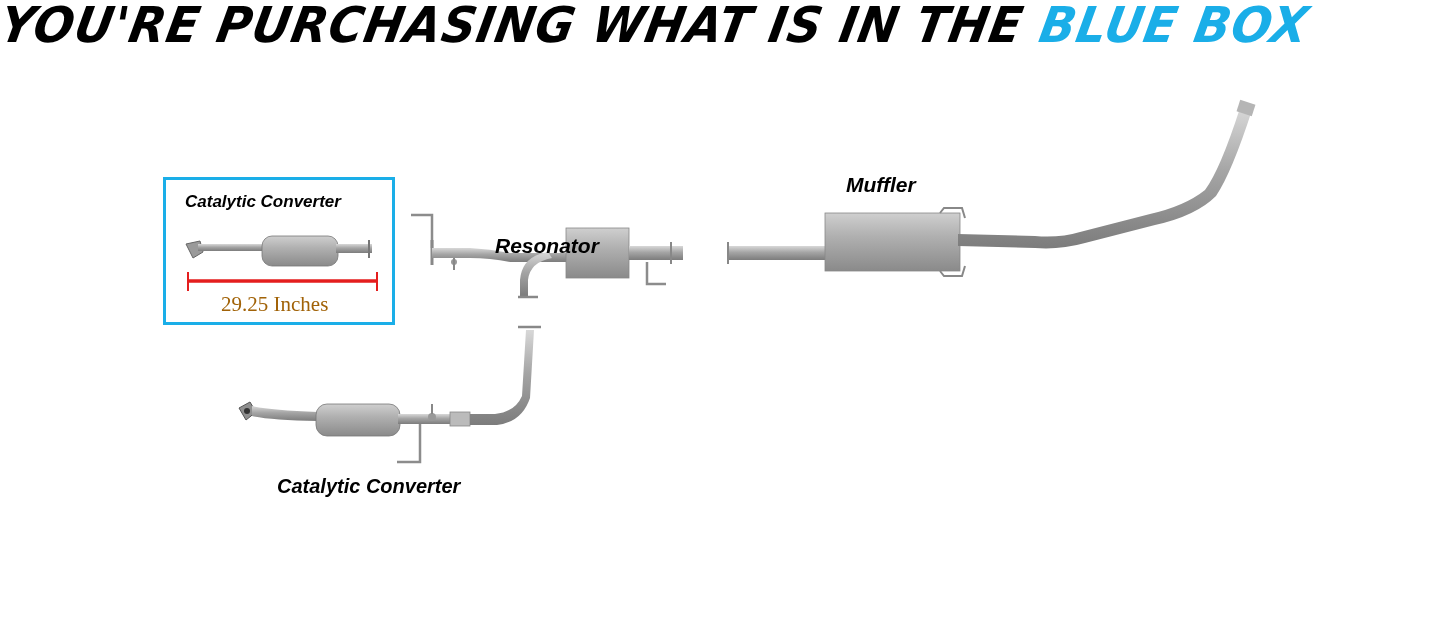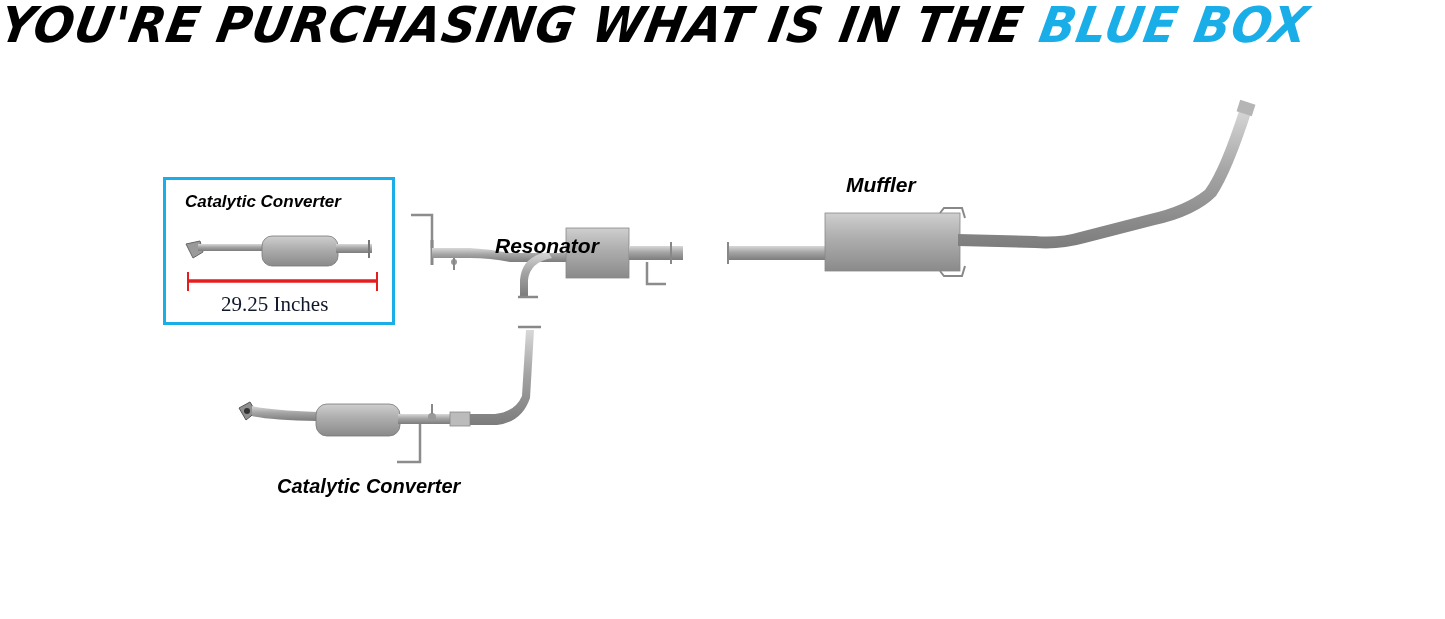--- a/index.html
+++ b/index.html
@@ -11,21 +11,21 @@
   }
   .headline .blue { color:#1aaee8; }
   .label {
     position:absolute; font-family:"Liberation Sans", sans-serif; font-weight:bold; font-style:italic; color:#000; white-space:nowrap;
   }
   .bluebox {
     position:absolute; left:163px; top:177px; width:232px; height:148px;
     border:3px solid #1aaee8; box-sizing:border-box;
   }
   .measure-text {
-    position:absolute; font-family:"Liberation Serif", serif; color:#0f172a; font-size:21px; white-space:nowrap;
+    position:absolute; font-family:"Liberation Serif", serif; color:#a16207; font-size:21px; white-space:nowrap;
   }
   svg { position:absolute; left:0; top:0; }
 </style>
 </head>
 <body>
 
 <div class="headline"><span>YOU'RE PURCHASING WHAT IS IN THE </span><span class="blue">BLUE BOX</span></div>
 
 <svg width="1445" height="619">
   <defs>

